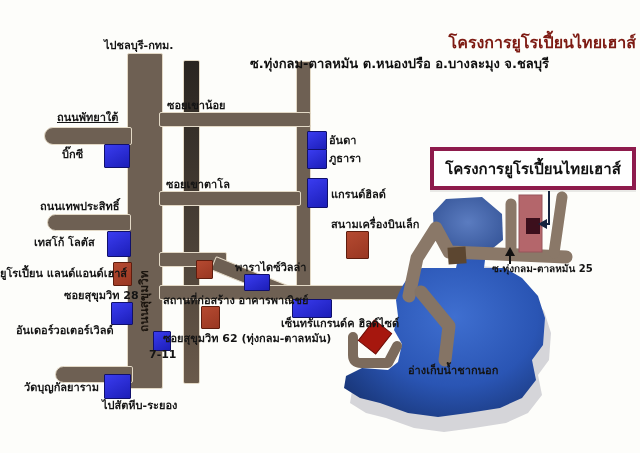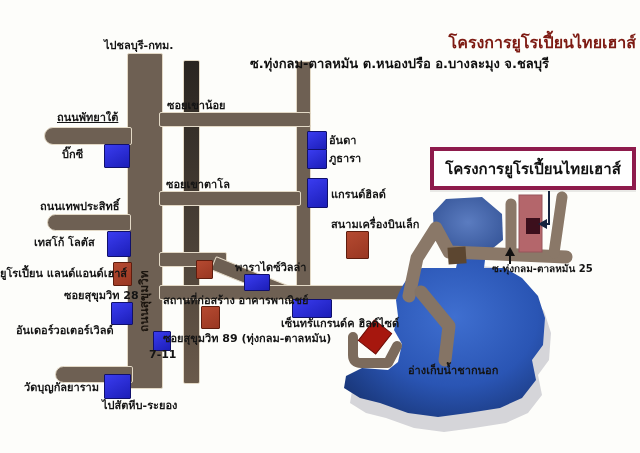--- a/index.html
+++ b/index.html
@@ -114,21 +114,21 @@
   <div class="lbl" style="left:40px;top:200px;">ถนนเทพประสิทธิ์</div>
   <div class="lbl" style="left:34px;top:236px;">เทสโก้ โลตัส</div>
   <div class="lbl" style="left:0;top:267px;">ยูโรเปี้ยน แลนด์แอนด์เฮาส์</div>
   <div class="lbl" style="left:64px;top:289px;">ซอยสุขุมวิท 28</div>
   <div class="lbl" style="left:16px;top:324px;">อันเดอร์วอเตอร์เวิลด์</div>
   <div class="lbl" style="left:24px;top:381px;">วัดบุญกัลยาราม</div>
   <div class="lbl" style="left:102px;top:399px;">ไปสัตหีบ-ระยอง</div>
   <div class="vtext" style="left:134px;top:222px;height:110px;">ถนนสุขุมวิท</div>
   <div class="lbl" style="left:235px;top:261px;">พาราไดซ์วิลล่า</div>
   <div class="lbl" style="left:163px;top:294px;">สถานที่ก่อสร้าง อาคารพาณิชย์</div>
-  <div class="lbl" style="left:163px;top:332px;">ซอยสุขุมวิท 89 (ทุ่งกลม-ตาลหมัน)</div>
+  <div class="lbl" style="left:163px;top:332px;">ซอยสุขุมวิท 62 (ทุ่งกลม-ตาลหมัน)</div>
   <div class="lbl" style="left:149px;top:348px;">7-11</div>
   <div class="lbl" style="left:329px;top:134px;">อันดา</div>
   <div class="lbl" style="left:329px;top:152px;">ภูธารา</div>
   <div class="lbl" style="left:331px;top:188px;">แกรนด์ฮิลด์</div>
   <div class="lbl" style="left:331px;top:218px;">สนามเครื่องบินเล็ก</div>
   <div class="lbl" style="left:281px;top:317px;">เซ็นทรัแกรนด์ค ฮิลด์ไซด์</div>
   <div class="lbl" style="left:408px;top:364px;">อ่างเก็บน้ำชากนอก</div>
   <div class="lbl small" style="left:492px;top:262px;">ซ.ทุ่งกลม-ตาลหมัน 25</div>
 
 </div>

